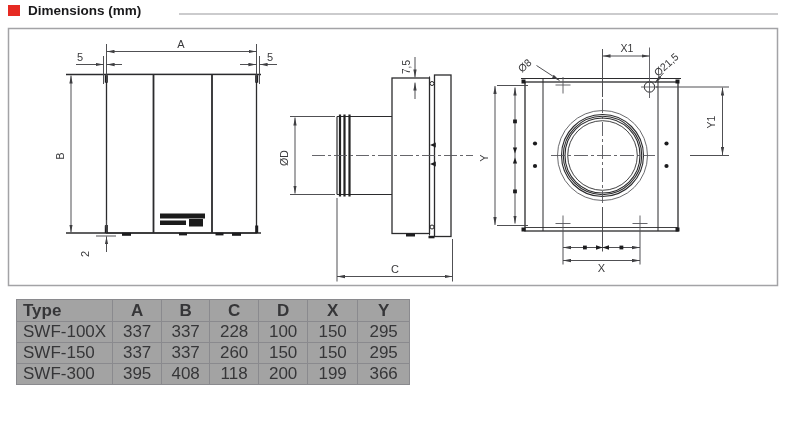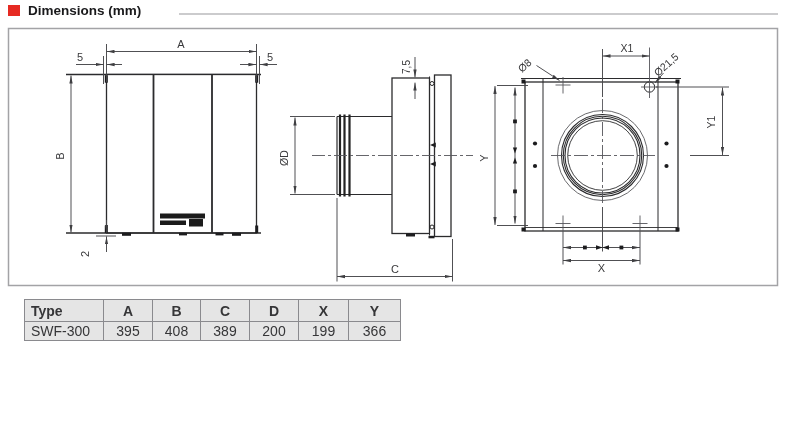--- a/index.html
+++ b/index.html
@@ -7,22 +7,22 @@
         font-family:"Liberation Sans", sans-serif;}
   
   .title-bar{position:absolute;left:0;top:0;width:789px;height:24px;}
   .bullet{position:absolute;left:8px;top:5px;width:12px;height:11px;background:#e62a22;}
   .title{position:absolute;left:28px;top:0;margin:0;font-size:13.5px;line-height:22px;
          font-weight:bold;color:#19191b;}
   .rule{position:absolute;left:179px;top:13px;width:599px;height:2px;background:#cbcbcd;}
   
   .drawing{position:absolute;left:0;top:0;}
   
-  .dim-table{position:absolute;left:24px;top:299px;border-collapse:collapse;
-             font-size:14px;color:#363638;background:#e5e5e5;table-layout:fixed;}
+  .dim-table{position:absolute;left:16px;top:299px;border-collapse:collapse;
+             font-size:17px;color:#363638;background:#a3a3a3;table-layout:fixed;}
   .dim-table th,.dim-table td{border:1px solid #8a8a8e;padding:0 6px;height:18px;
              text-align:center;white-space:nowrap;}
   .dim-table th{height:21px;font-weight:bold;}
   .dim-table .type-col{text-align:left;}
   text{fill:#39393b;font-family:"Liberation Sans", sans-serif;}
 </style>
 </head>
 <body>
 
 <div class="page">
@@ -209,24 +209,42 @@
           <th>A</th>
           <th>B</th>
           <th>C</th>
           <th>D</th>
           <th>X</th>
           <th>Y</th>
         </tr>
     </thead>
     <tbody>
         <tr>
+          <td class="type-col">SWF-100X</td>
+          <td>337</td>
+          <td>337</td>
+          <td>228</td>
+          <td>100</td>
+          <td>150</td>
+          <td>295</td>
+        </tr>
+        <tr>
+          <td class="type-col">SWF-150</td>
+          <td>337</td>
+          <td>337</td>
+          <td>260</td>
+          <td>150</td>
+          <td>150</td>
+          <td>295</td>
+        </tr>
+        <tr>
           <td class="type-col">SWF-300</td>
           <td>395</td>
           <td>408</td>
-          <td>389</td>
+          <td>118</td>
           <td>200</td>
           <td>199</td>
           <td>366</td>
         </tr>
       </tbody>
   </table>
 
 </div>
 
 </body></html>

